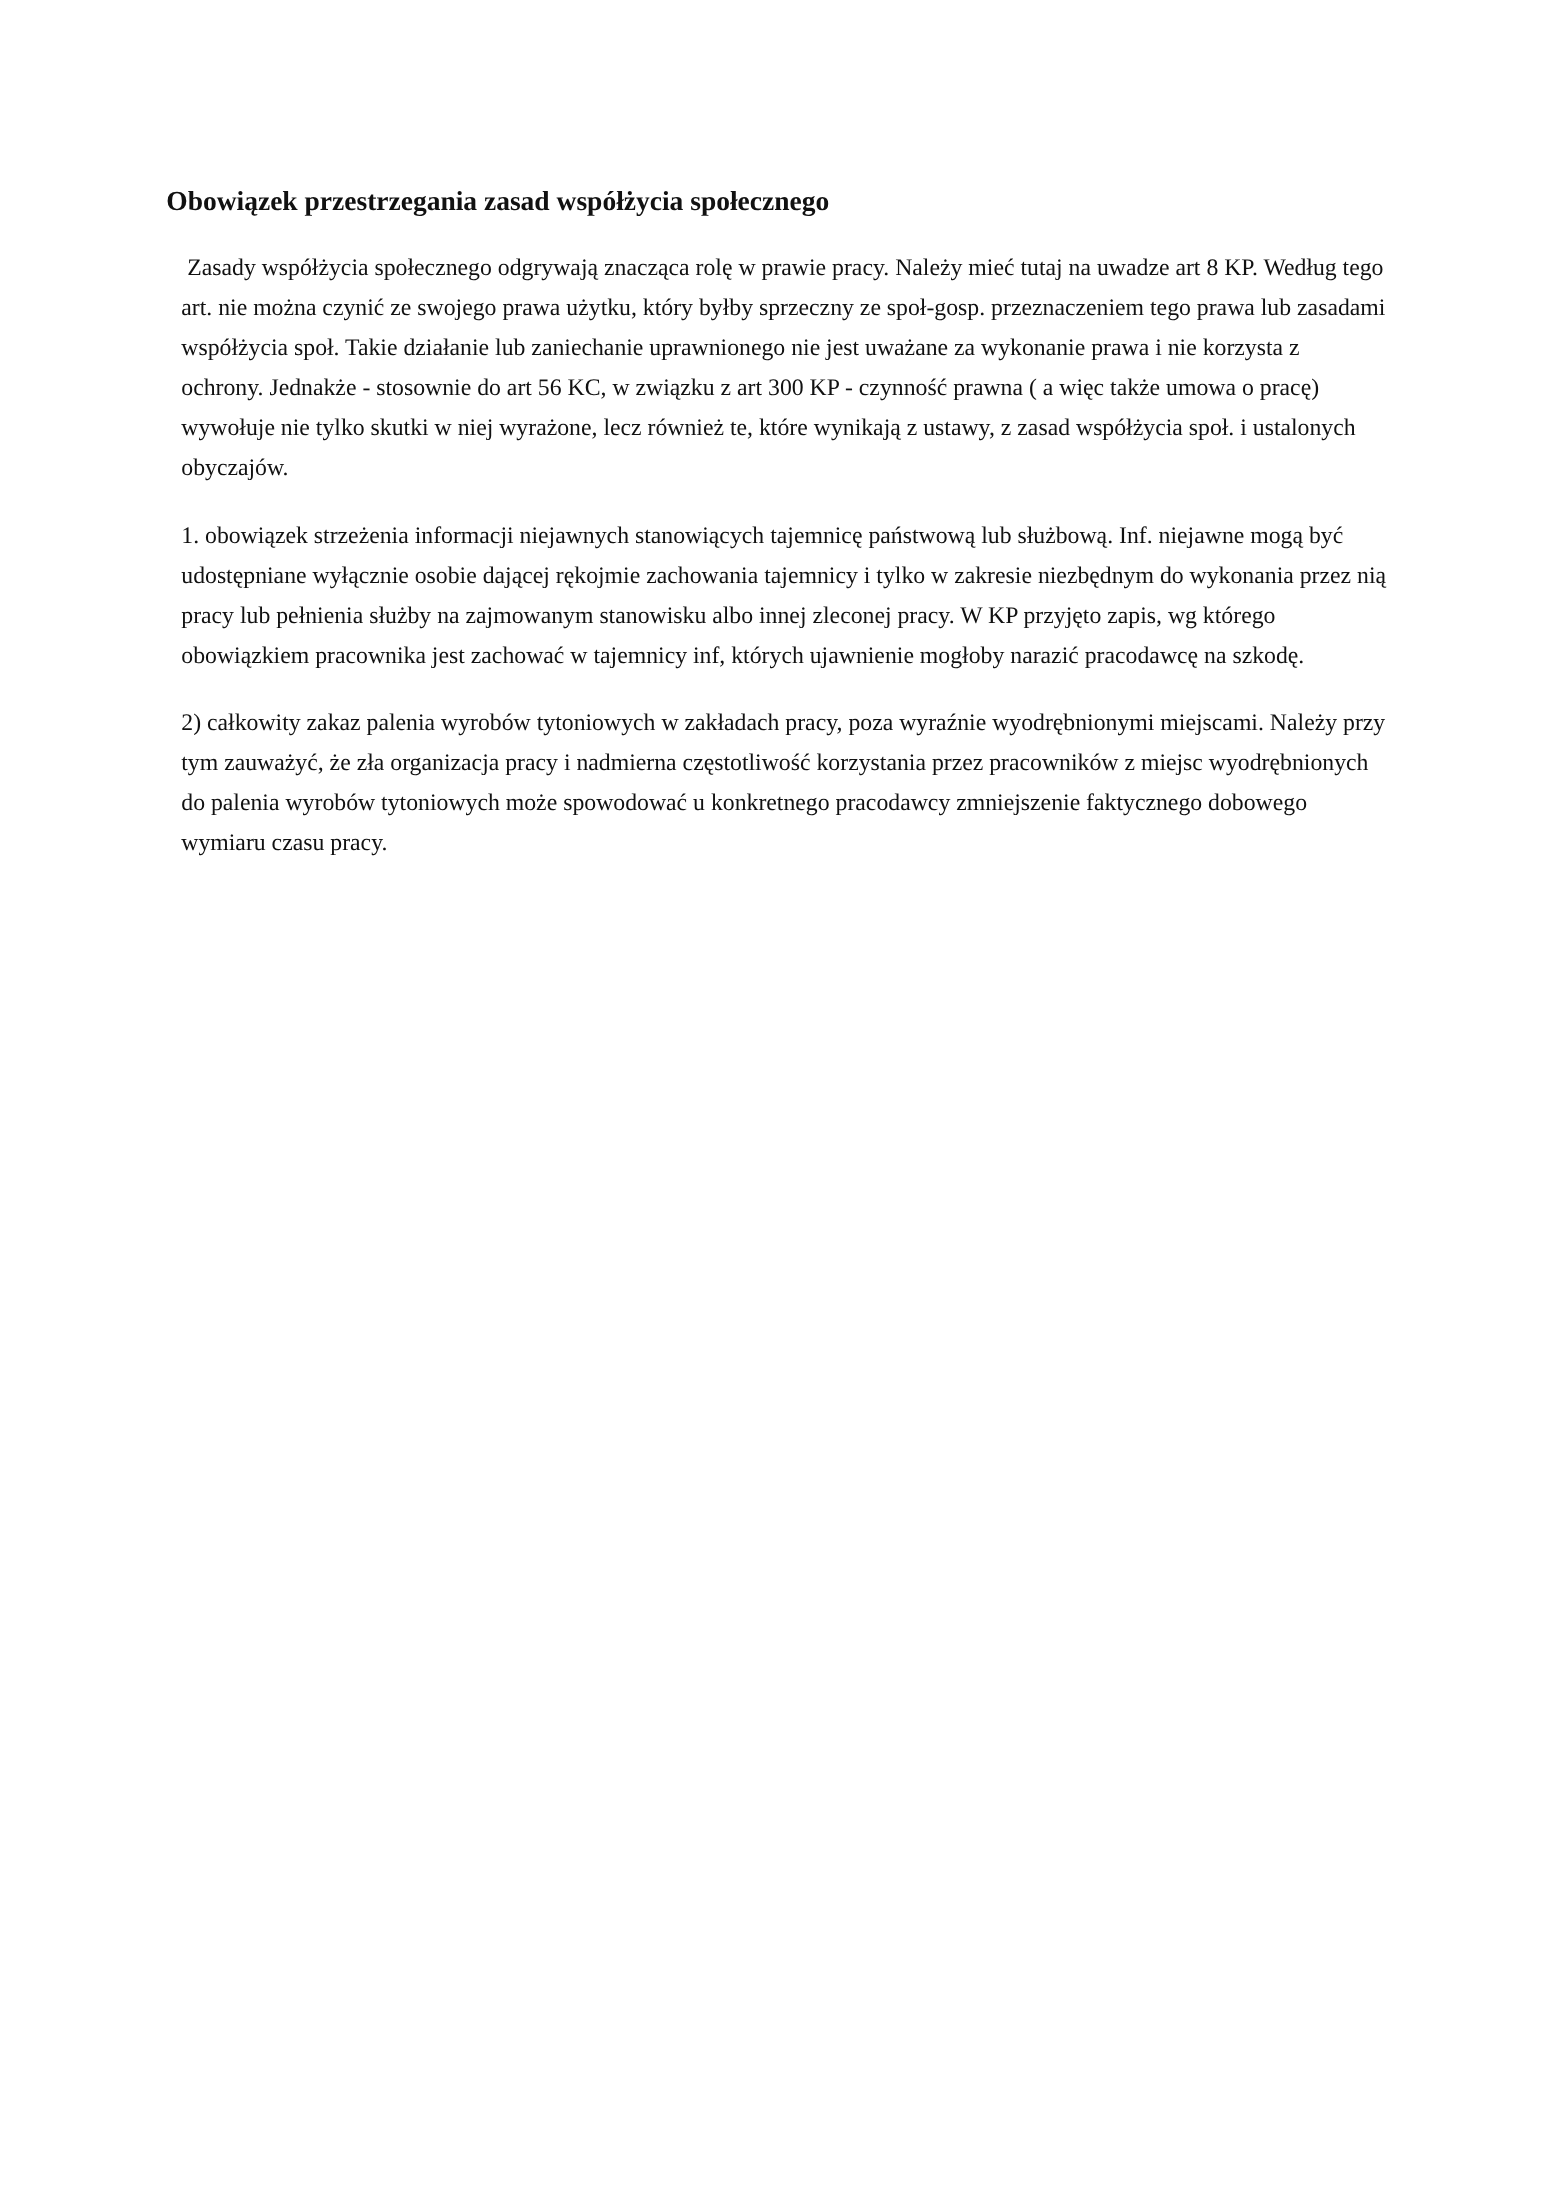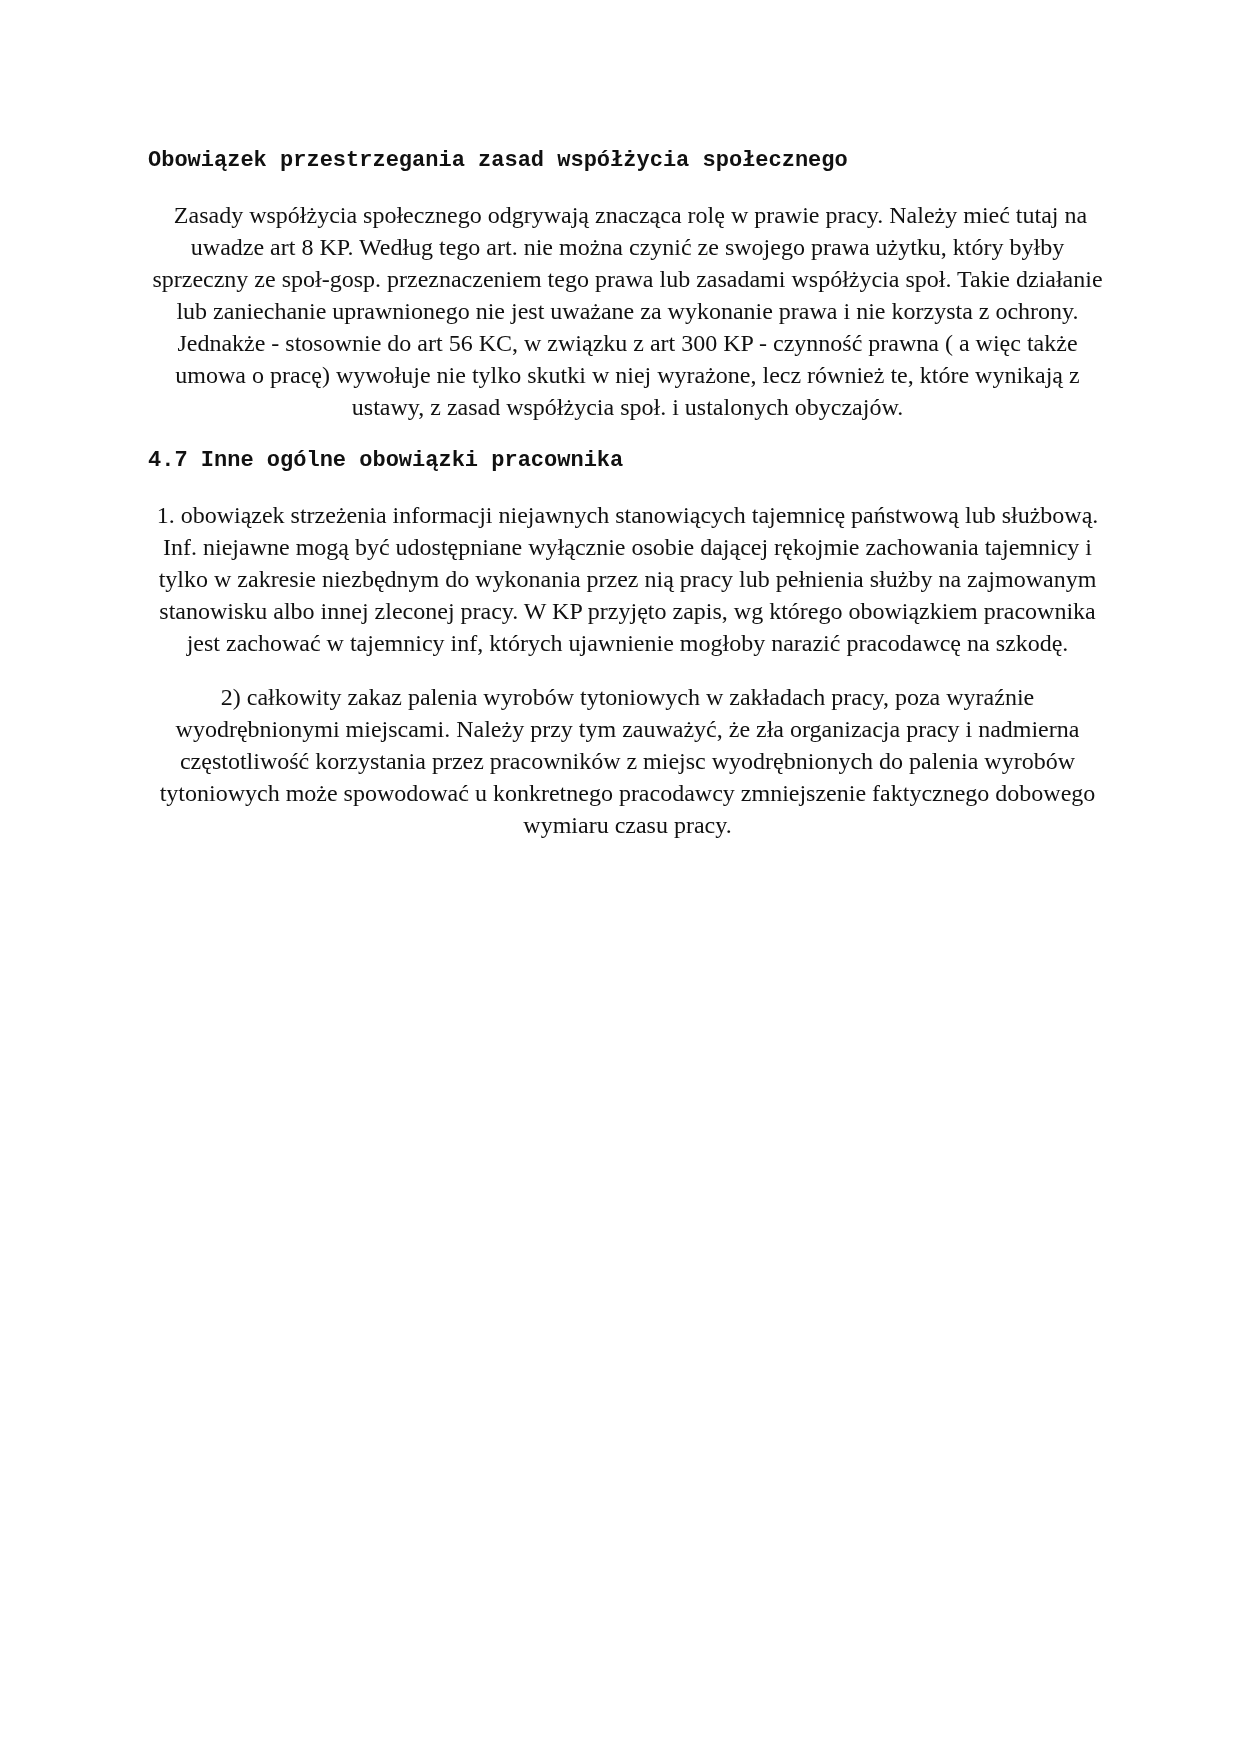--- a/index.html
+++ b/index.html
@@ -23,44 +23,42 @@
     padding: 145px 130px 0 133px;
     overflow: hidden;
   }
   .content {
     max-width: 978px;
   }
   .doc-heading {
     font-size: 22px;
     line-height: 32px;
     font-weight: bold;
-    margin: 0 0 22px 15px;
+    margin: 0 0 22px 0;
     white-space: pre-wrap;
-    font-family: Liberation Mono, monospace;
   }
   .doc-paragraph {
-    font-size: 24px;
+    font-size: 19px;
     line-height: 32px;
     font-weight: normal;
     margin: 0 0 22px 12px;
-    text-align: center;
+    text-align: left;
     white-space: pre-wrap;
   }
 </style>
 </head>
 <body>
 
 <div class="page">
   <div class="content">
 
     <h1 class="doc-heading">Obowiązek przestrzegania zasad współżycia społecznego</h1>
 
     <p class="doc-paragraph"> Zasady współżycia społecznego odgrywają znacząca rolę w prawie pracy. Należy mieć tutaj na uwadze art 8 KP. Według tego art. nie można czynić ze swojego prawa użytku, który byłby sprzeczny ze społ-gosp. przeznaczeniem tego prawa lub zasadami współżycia społ. Takie działanie lub zaniechanie uprawnionego nie jest uważane za wykonanie prawa i nie korzysta z ochrony. Jednakże - stosownie do art 56 KC, w związku z art 300 KP - czynność prawna ( a więc także umowa o pracę) wywołuje nie tylko skutki w niej wyrażone, lecz również te, które wynikają z ustawy, z zasad współżycia społ. i ustalonych obyczajów.</p>
 
 
-    <h2 class="doc-heading">4.7 Inne ogólne obowiązki pracownika</h2>
 
     <p class="doc-paragraph">1. obowiązek strzeżenia informacji niejawnych stanowiących tajemnicę państwową lub służbową. Inf. niejawne mogą być udostępniane wyłącznie osobie dającej rękojmie zachowania tajemnicy i tylko w zakresie niezbędnym do wykonania przez nią pracy lub pełnienia służby na zajmowanym stanowisku albo innej zleconej pracy. W KP przyjęto zapis, wg którego obowiązkiem pracownika jest zachować w tajemnicy inf, których ujawnienie mogłoby narazić pracodawcę na szkodę.</p>
 
     <p class="doc-paragraph">2) całkowity zakaz palenia wyrobów tytoniowych w zakładach pracy, poza wyraźnie wyodrębnionymi miejscami. Należy przy tym zauważyć, że zła organizacja pracy i nadmierna częstotliwość korzystania przez pracowników z miejsc wyodrębnionych do palenia wyrobów tytoniowych może spowodować u konkretnego pracodawcy zmniejszenie faktycznego dobowego wymiaru czasu pracy.</p>
 
   </div>
 </div>
 
 </body></html>

